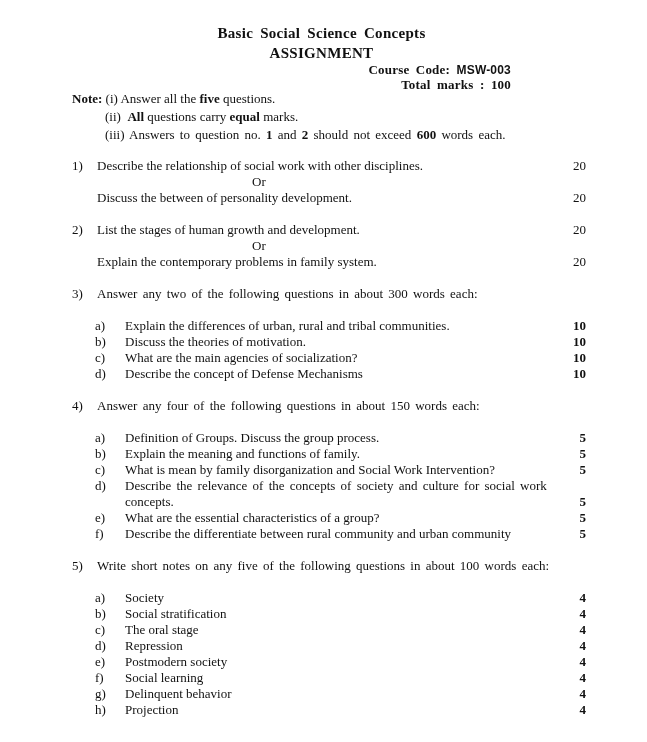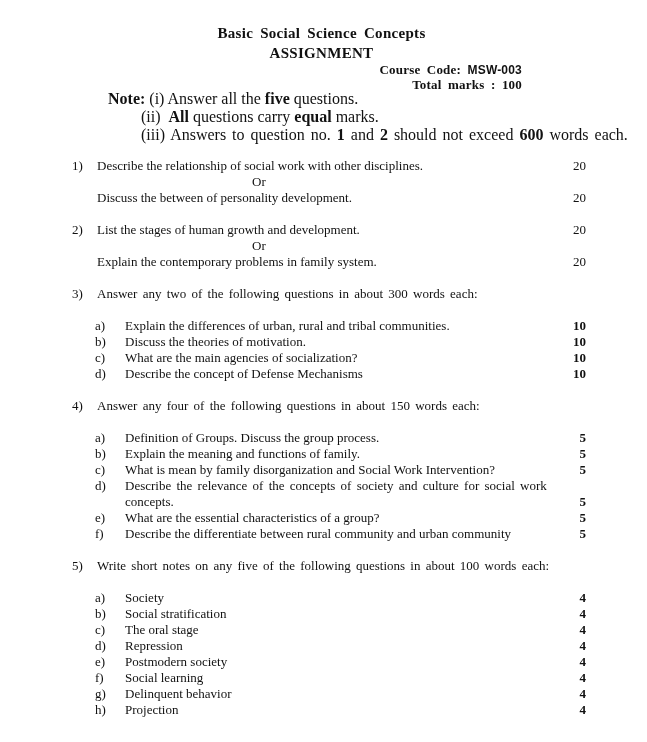--- a/index.html
+++ b/index.html
@@ -29,38 +29,37 @@
       text-align: center;
       font-weight: bold;
       font-size: 15px;
       letter-spacing: 0.3px;
       word-spacing: 3px;
     }
     .title.t1 { top: 25px; left: -2px; }
     .title.t2 { top: 45px; left: -2px; }
     .course {
       position: absolute;
-      right: 56px;
+      right: 67px;
       font-weight: bold;
       font-size: 13px;
       text-align: right;
       word-spacing: 3px;
       letter-spacing: 0.2px;
     }
     .course.c1 { top: 62px; }
     .course.c2 { top: 77px; }
     .course .mono { font-family: "Liberation Sans", "DejaVu Sans", sans-serif; font-size: 12px; }
 
     .note {
       position: absolute;
       left: 72px;
       top: 90px;
-      font-size: 16px;
+      font-size: 13px;
       line-height: 18px;
-      margin-left: 36px;
     }
     .note .row { white-space: nowrap; }
     .note .indent { padding-left: 33px; }
     .note b { font-weight: bold; }
 
     .q {
       position: absolute;
       left: 72px;
       width: 520px;
       font-size: 13px;

